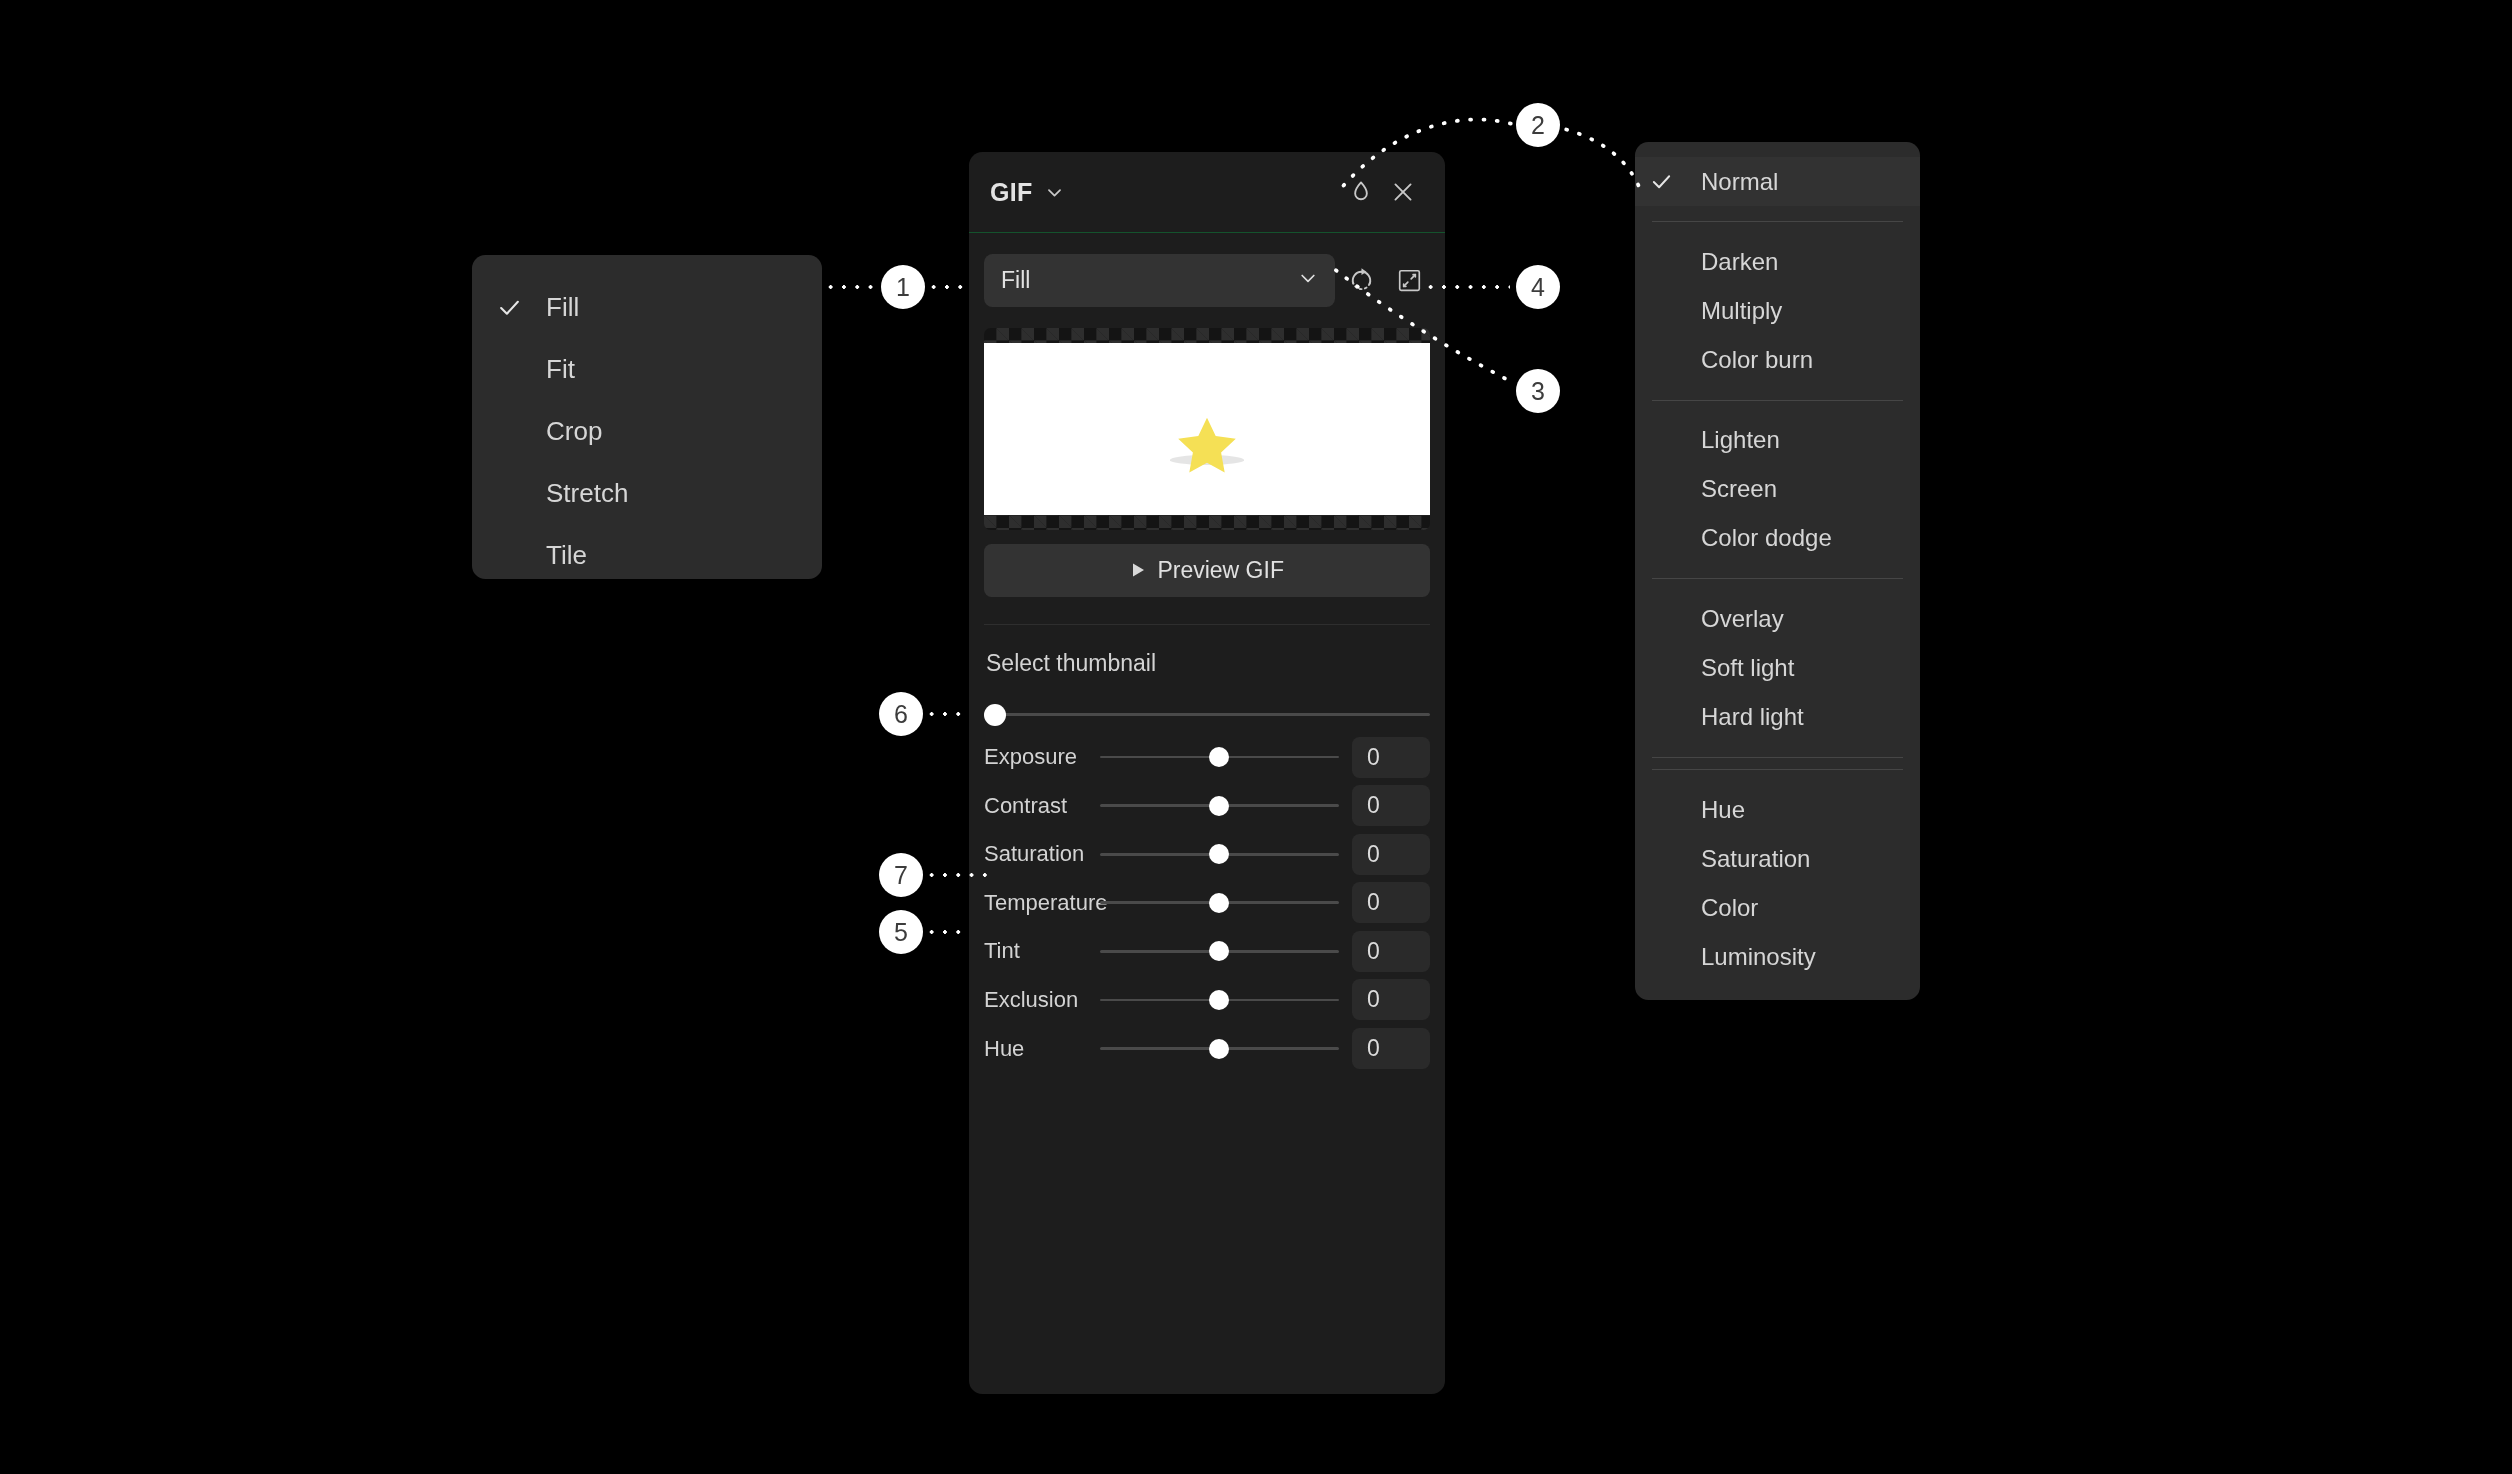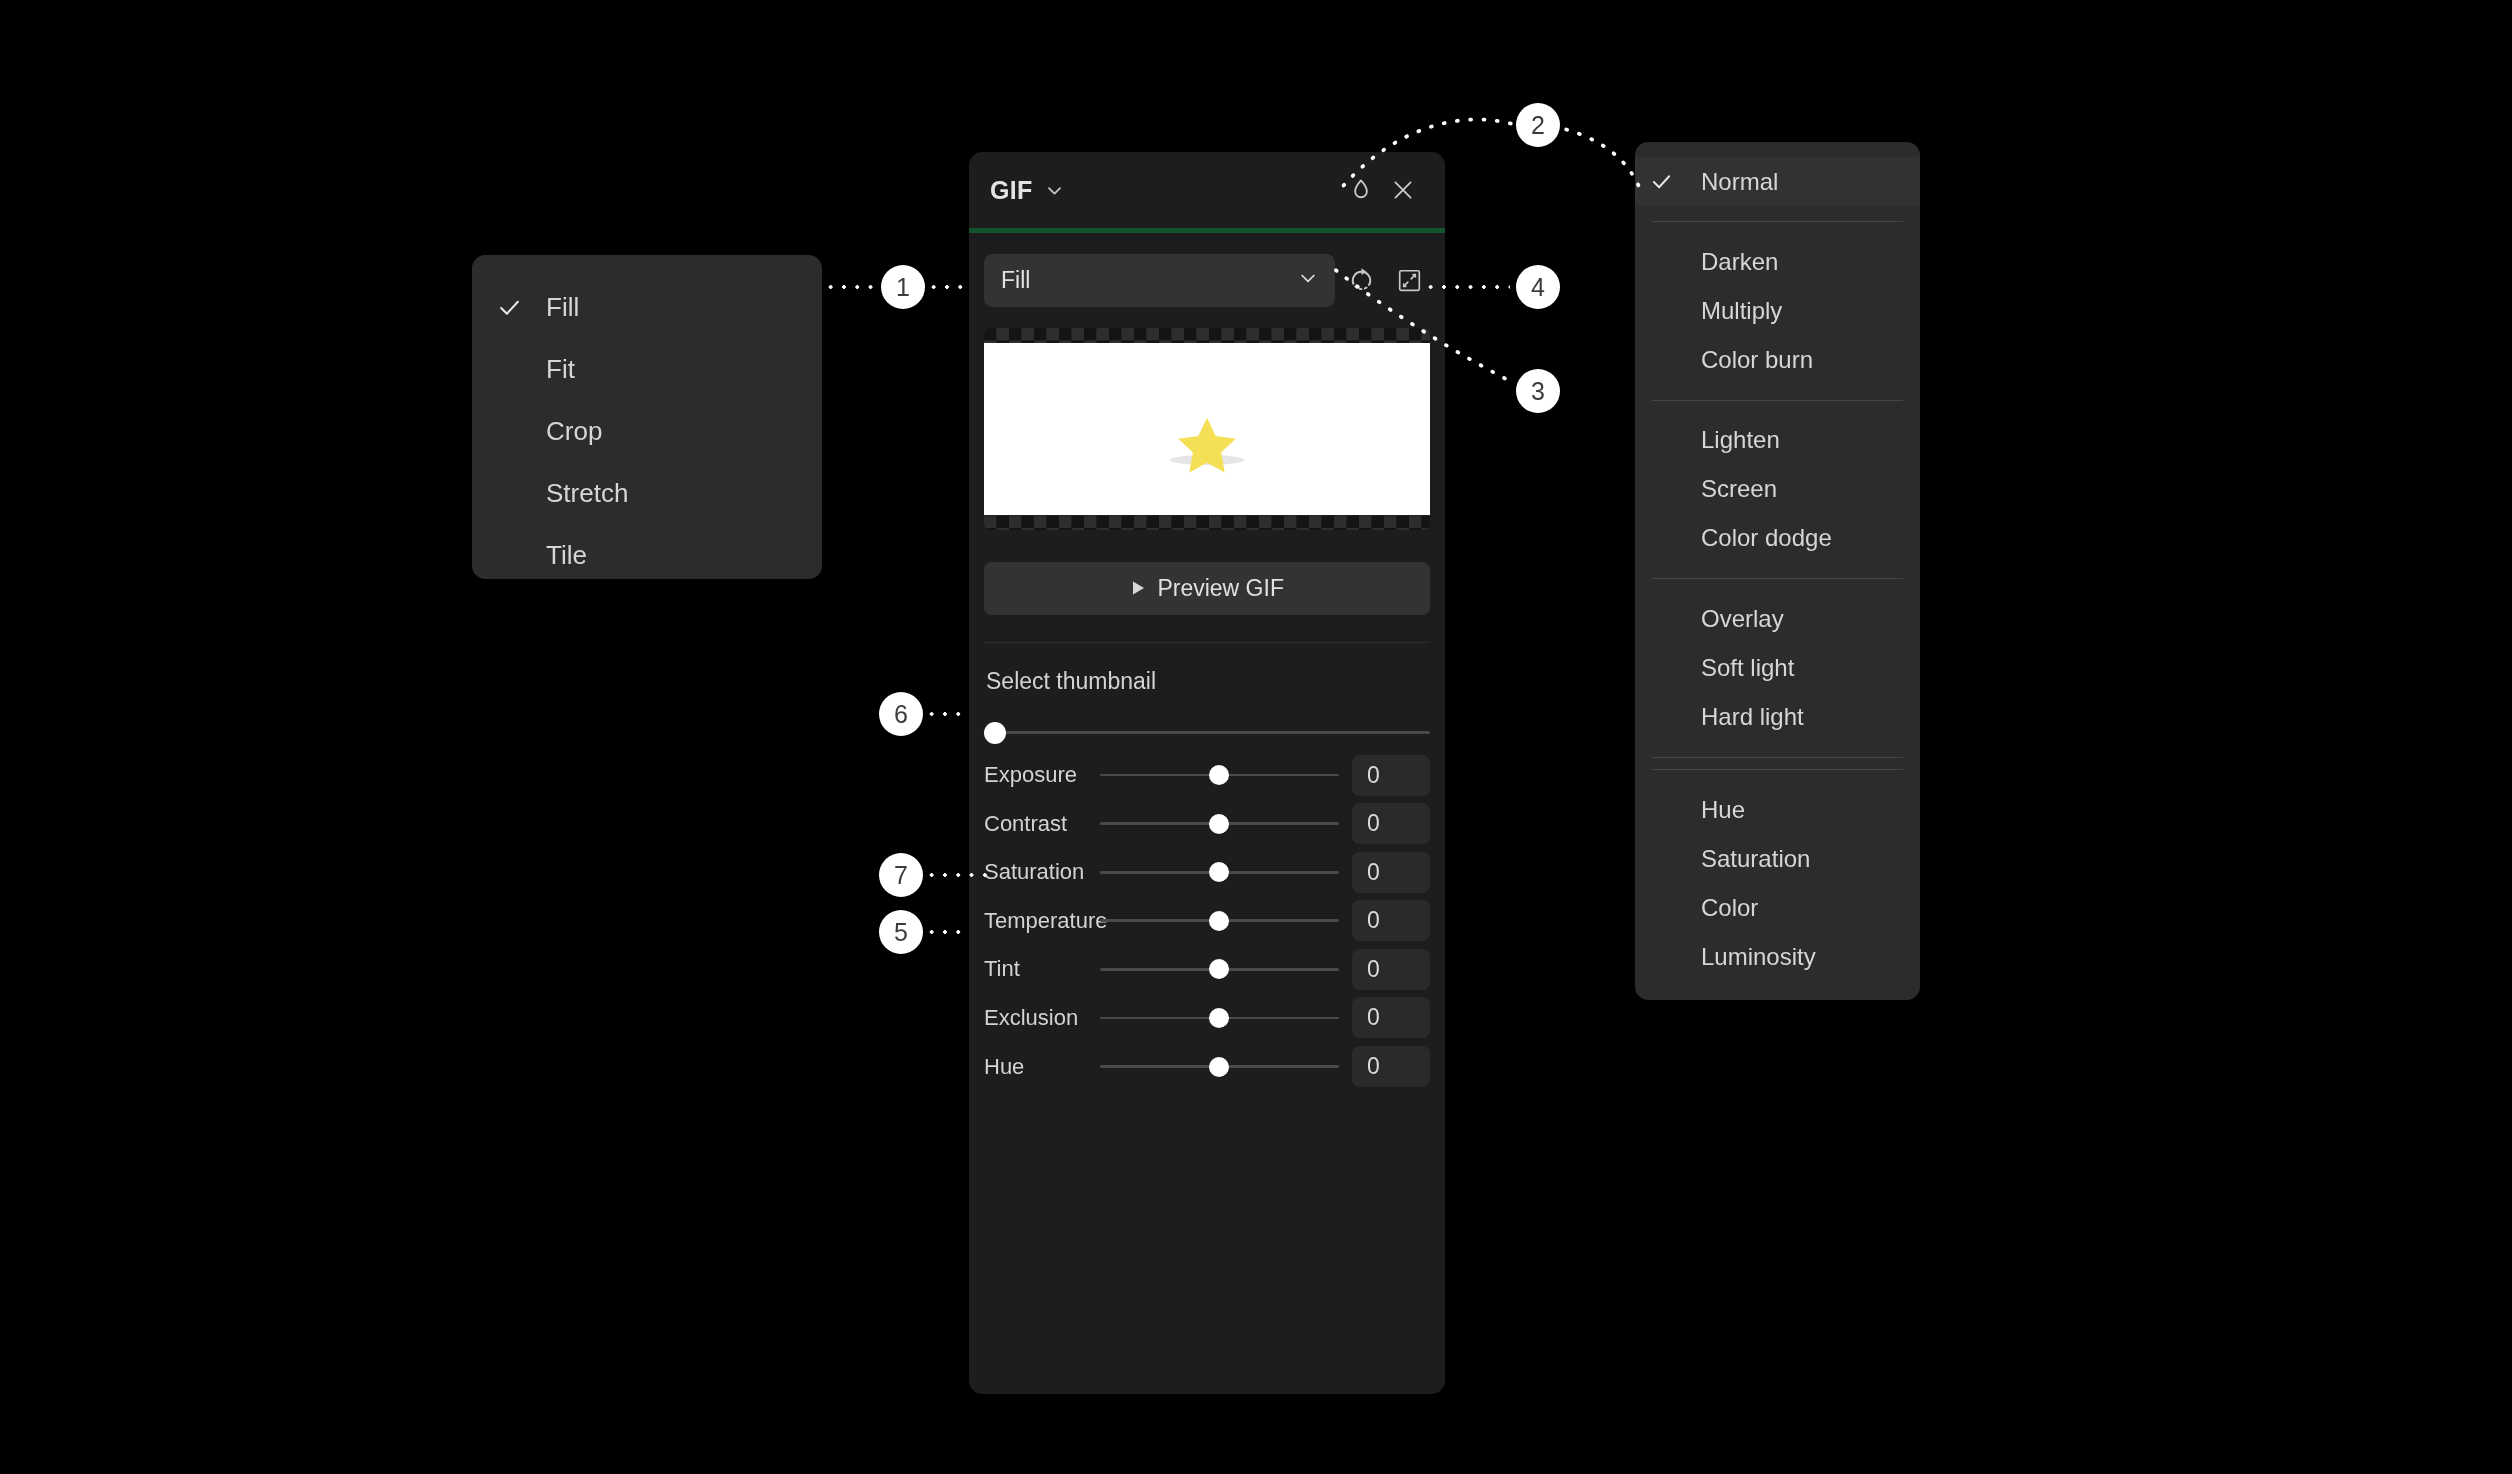--- a/index.html
+++ b/index.html
@@ -46,21 +46,21 @@
   
   #gif-panel {
     position: absolute; left: 969px; top: 152px;
     width: 476px; height: 1242px;
     background: #1d1d1d; border-radius: 13.3px;
     box-shadow: 0 13.3px 48px rgba(0,0,0,.6);
     overflow: hidden;
   }
   #panel-header {
     height: 81px; display: flex; align-items: center;
-    padding: 0 21px; border-bottom: 5px solid #14532d;
+    padding: 0 21px; border-bottom: 1px solid #14532d;
   }
   #panel-title { color:#e3e3e3; font-size: 25px; font-weight: 700; letter-spacing:0.3px; }
   .hdr-spacer { flex: 1; }
   .icon-btn {
     width: 42px; height: 42px; display:flex; align-items:center; justify-content:center;
     cursor: pointer; color: #c8c8c8;
   }
   .chev-btn { width: 32px; height: 32px; display:flex; align-items:center; justify-content:center; cursor:pointer; color:#c8c8c8; margin-left:5.7px;}
 
   #toolbar-row { display:flex; align-items:center; padding: 21px 15px 0 15px; gap: 5.7px; }
@@ -86,21 +86,21 @@
     position:absolute; left:0; right:0; top:15px; bottom:15px;
     background: #ffffff;
     display:flex; align-items:center; justify-content:center;
   }
   #star-shadow {
     position:absolute; width:74px; height:9.5px; border-radius:50%;
     background: rgba(0,0,0,.10); left:50%; transform:translateX(-50%); top:112px;
   }
 
   #preview-gif-btn {
-    margin: 32px 15px 0 15px; height: 53px; background:#333333; border-radius: 7.6px;
+    margin: 14px 15px 0 15px; height: 53px; background:#333333; border-radius: 7.6px;
     display:flex; align-items:center; justify-content:center; gap:11.4px;
     color:#e1e1e1; font-size: 23px; cursor:pointer;
   }
   .divider { height:1px; background:#2e2e2e; margin: 27px 15px 0 15px; }
 
   #thumb-label { color:#d3d3d3; font-size:23px; margin: 25px 0 0 17px; }
   #thumb-slider-wrap { margin: 25px 15px 0 15px; position:relative; height: 25px; display:flex; align-items:center; }
   #thumb-track { height:2.9px; background:#4a4a4a; width:100%; border-radius:1.9px; }
   #thumb-knob {
     position:absolute; width:22px; height:22px; border-radius:50%; background:#fff;

